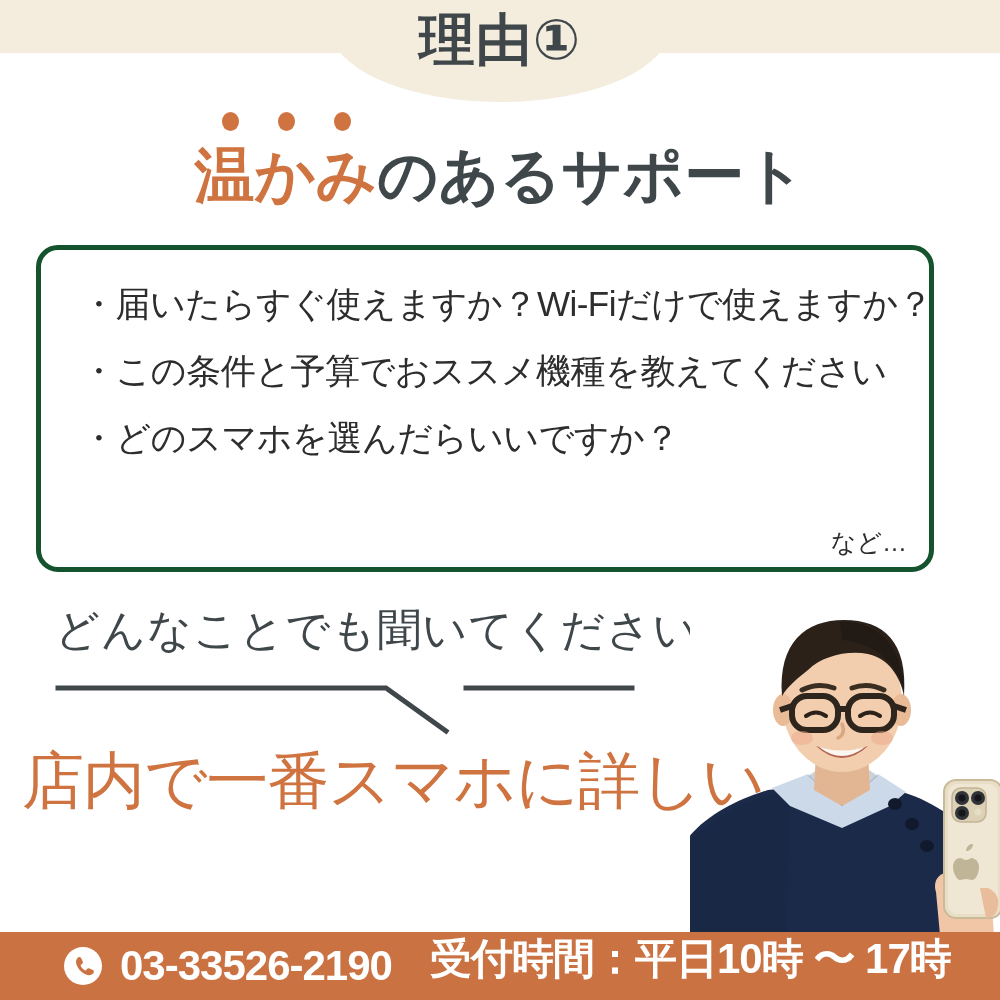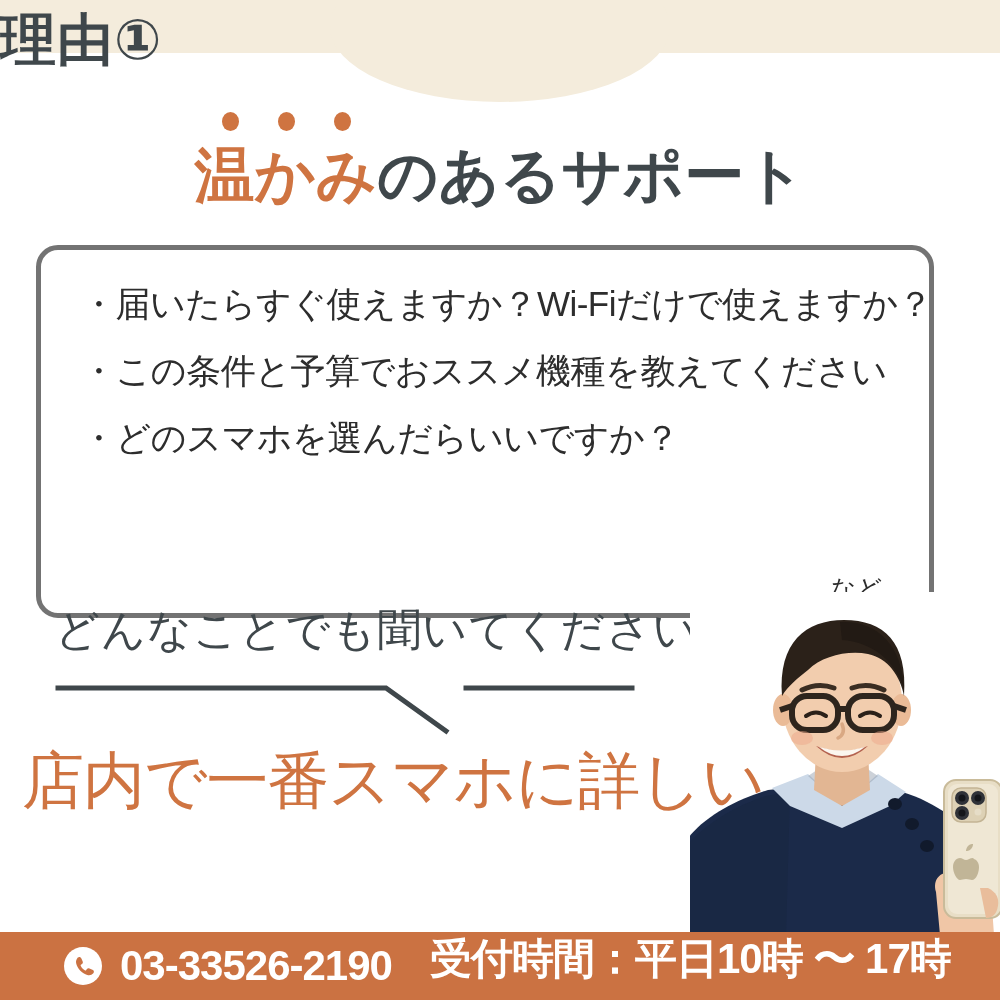--- a/index.html
+++ b/index.html
@@ -35,21 +35,21 @@
     position: absolute;
     left: 330px; top: -48px;
     width: 340px; height: 150px;
     background: #f4ecdc;
     border-radius: 50% / 50%;
   }
   .header-title {
     position: absolute;
     left: 0; top: 8px;
     width: 1000px;
-    text-align: left;
+    text-align: center;
     font-size: 56px;
     line-height: 64px;
     font-weight: bold;
     color: #3f474b;
     letter-spacing: 1px;
     white-space: nowrap;
     z-index: 5;
   }
 
   
@@ -78,23 +78,23 @@
     font-weight: bold;
     white-space: nowrap;
     color: #3f474b;
   }
   .headline .accent { color: #cf7441; }
 
   
   .bullet-box {
     position: absolute;
     left: 36px; top: 245px;
-    width: 898px; height: 373px;
+    width: 898px; height: 327px;
     box-sizing: border-box;
-    border: 5px solid #737373;
+    border: 5px solid #14532d;
     border-radius: 22px;
     background: #ffffff;
   }
   .bullet-list {
     position: absolute;
     left: 40px; top: 20px;
     right: 16px;
   }
   .bullet-item {
     font-size: 35px;

